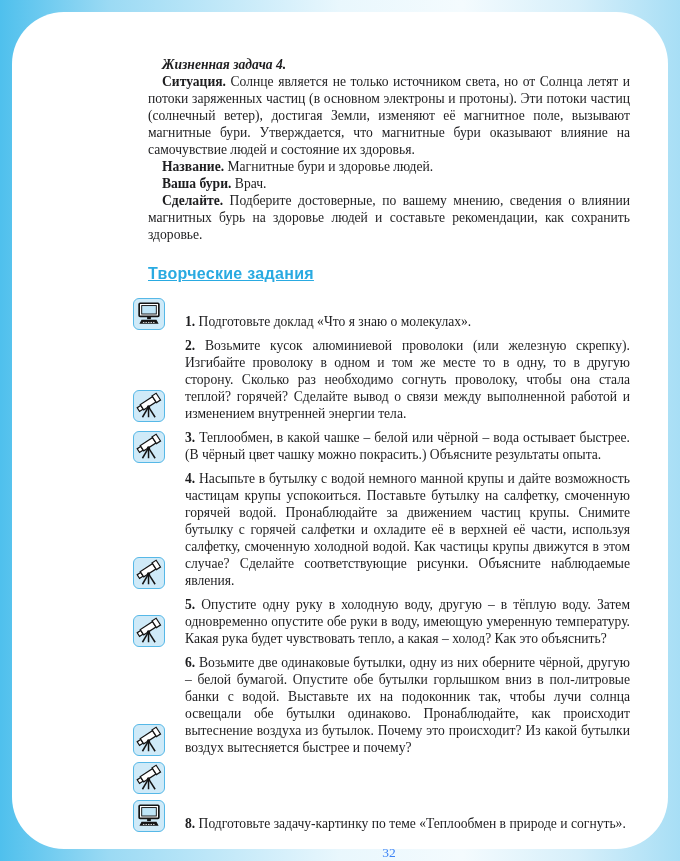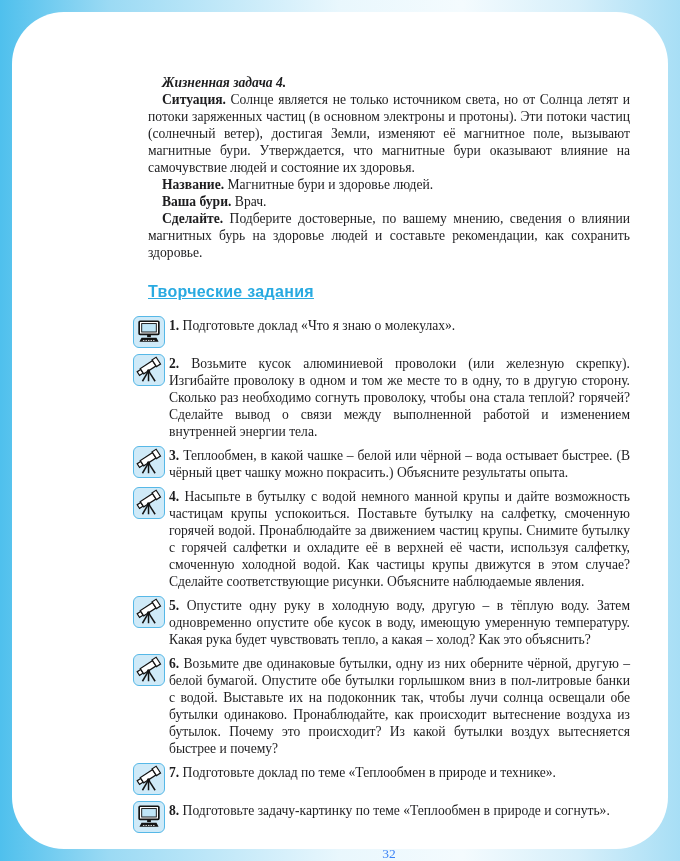--- a/index.html
+++ b/index.html
@@ -8,34 +8,34 @@
     background: linear-gradient(to right,
       #4fc0ed 0%, #9bdaf4 16%, #e9f7fd 50%, #f4fbfe 68%, #d6effa 85%, #a7def5 100%);
     font-family:"Liberation Serif", serif;
   }
   .page {
     position:absolute; left:12px; top:12px; right:12px; bottom:12px;
     background:#ffffff; border-radius:52px;
   }
   .content {
     padding:44px 38px 0 136px;
-    font-size:13.6px; line-height:17px; color:#1d1d1f;margin-top:18px;
+    font-size:13.6px; line-height:17px; color:#1d1d1f;
   }
   .intro-title {
     font-weight:bold; font-style:italic; text-indent:14px; margin:0;
   }
   .intro p { margin:0; text-indent:14px; text-align:justify; }
   .plabel { font-weight:bold; }
   .section-title {
     font-family:"Liberation Sans", sans-serif;
     font-weight:bold; font-size:16px; letter-spacing:0.3px;
     color:#29aae1; margin:22px 0 16px 0;text-decoration:underline;
   }
   .tasks { margin-left:-15px; }
-  .task { display:flex; align-items:flex-start; gap:4px; margin-bottom:6px; }
+  .task { display:flex; align-items:flex-end; gap:20px; margin-bottom:6px; }
   .task-icon {
     flex:0 0 32px; width:32px; height:32px; box-sizing:border-box;
     background:#cfeaf8; border:1.3px solid #56b8e7; border-radius:6px;
     overflow:hidden;
   }
   .task-icon svg { display:block; width:100%; height:100%; }
   .task-text { flex:1; text-align:justify; padding-top:1px; }
   .task-num { font-weight:bold; }
   .page-number { text-align:center; margin-top:12px; font-size:13.5px; color:#3b82f6; }
 </style>
@@ -128,21 +128,21 @@
       <rect x="2.6" y="10.8" width="4.6" height="4.6" fill="#ffffff" stroke="#141414" stroke-width="1.3"></rect>
       <rect x="7.2" y="9.7" width="15.6" height="6.8" fill="#ffffff" stroke="#141414" stroke-width="1.3"></rect>
       <rect x="22.8" y="8.8" width="5.2" height="8.6" fill="#ffffff" stroke="#141414" stroke-width="1.3"></rect>
     </g>
     <path d="M15.5 17 L9 28" stroke="#141414" stroke-width="1.6"></path>
     <path d="M15.5 17 L22.5 28" stroke="#141414" stroke-width="1.6"></path>
     <path d="M15.5 17 L15.5 28" stroke="#141414" stroke-width="1.6"></path>
     <circle cx="15.5" cy="17" r="1.8" fill="#141414"></circle>
   </svg>
 </span>
-        <span class="task-text"><b class="task-num">5.</b> <span>Опустите одну руку в холодную воду, другую – в тёплую воду. Затем одновременно опустите обе кусок в воду, имеющую умеренную температуру. Какая рука будет чувствовать тепло, а какая – холод? Как это объяснить?</span></span>
+        <span class="task-text"><b class="task-num">5.</b> <span>Опустите одну руку в холодную воду, другую – в тёплую воду. Затем одновременно опустите обе руки в воду, имеющую умеренную температуру. Какая рука будет чувствовать тепло, а какая – холод? Как это объяснить?</span></span>
       </div>
 
       <div class="task">
         <span class="task-icon">
   <svg viewBox="0 0 32 32" xmlns="http://www.w3.org/2000/svg">
     <g transform="rotate(-33 15 13)">
       <rect x="2.6" y="10.8" width="4.6" height="4.6" fill="#ffffff" stroke="#141414" stroke-width="1.3"></rect>
       <rect x="7.2" y="9.7" width="15.6" height="6.8" fill="#ffffff" stroke="#141414" stroke-width="1.3"></rect>
       <rect x="22.8" y="8.8" width="5.2" height="8.6" fill="#ffffff" stroke="#141414" stroke-width="1.3"></rect>
     </g>
@@ -162,21 +162,20 @@
       <rect x="2.6" y="10.8" width="4.6" height="4.6" fill="#ffffff" stroke="#141414" stroke-width="1.3"></rect>
       <rect x="7.2" y="9.7" width="15.6" height="6.8" fill="#ffffff" stroke="#141414" stroke-width="1.3"></rect>
       <rect x="22.8" y="8.8" width="5.2" height="8.6" fill="#ffffff" stroke="#141414" stroke-width="1.3"></rect>
     </g>
     <path d="M15.5 17 L9 28" stroke="#141414" stroke-width="1.6"></path>
     <path d="M15.5 17 L22.5 28" stroke="#141414" stroke-width="1.6"></path>
     <path d="M15.5 17 L15.5 28" stroke="#141414" stroke-width="1.6"></path>
     <circle cx="15.5" cy="17" r="1.8" fill="#141414"></circle>
   </svg>
 </span>
-        <span class="task-text"><b class="task-num">7.</b> <span>Подготовьте доклад по теме «Теплообмен в природе и технике».</span></span>
       </div>
 
       <div class="task">
         <span class="task-icon">
   <svg viewBox="0 0 32 32" xmlns="http://www.w3.org/2000/svg">
     <rect x="5.5" y="4.5" width="21" height="14" rx="1" fill="#ffffff" stroke="#141414" stroke-width="1.8"></rect>
     <rect x="8.2" y="7" width="15.6" height="9" fill="#bfe5f7" stroke="#141414" stroke-width="1"></rect>
     <rect x="14" y="18.5" width="4" height="3" fill="#141414"></rect>
     <path d="M8 22 h16 l2.2 4.5 h-20.4 z" fill="#141414"></path>
     <line x1="9.5" y1="25" x2="22.5" y2="25" stroke="#ffffff" stroke-width="0.9" stroke-dasharray="1.6 1.1"></line>

